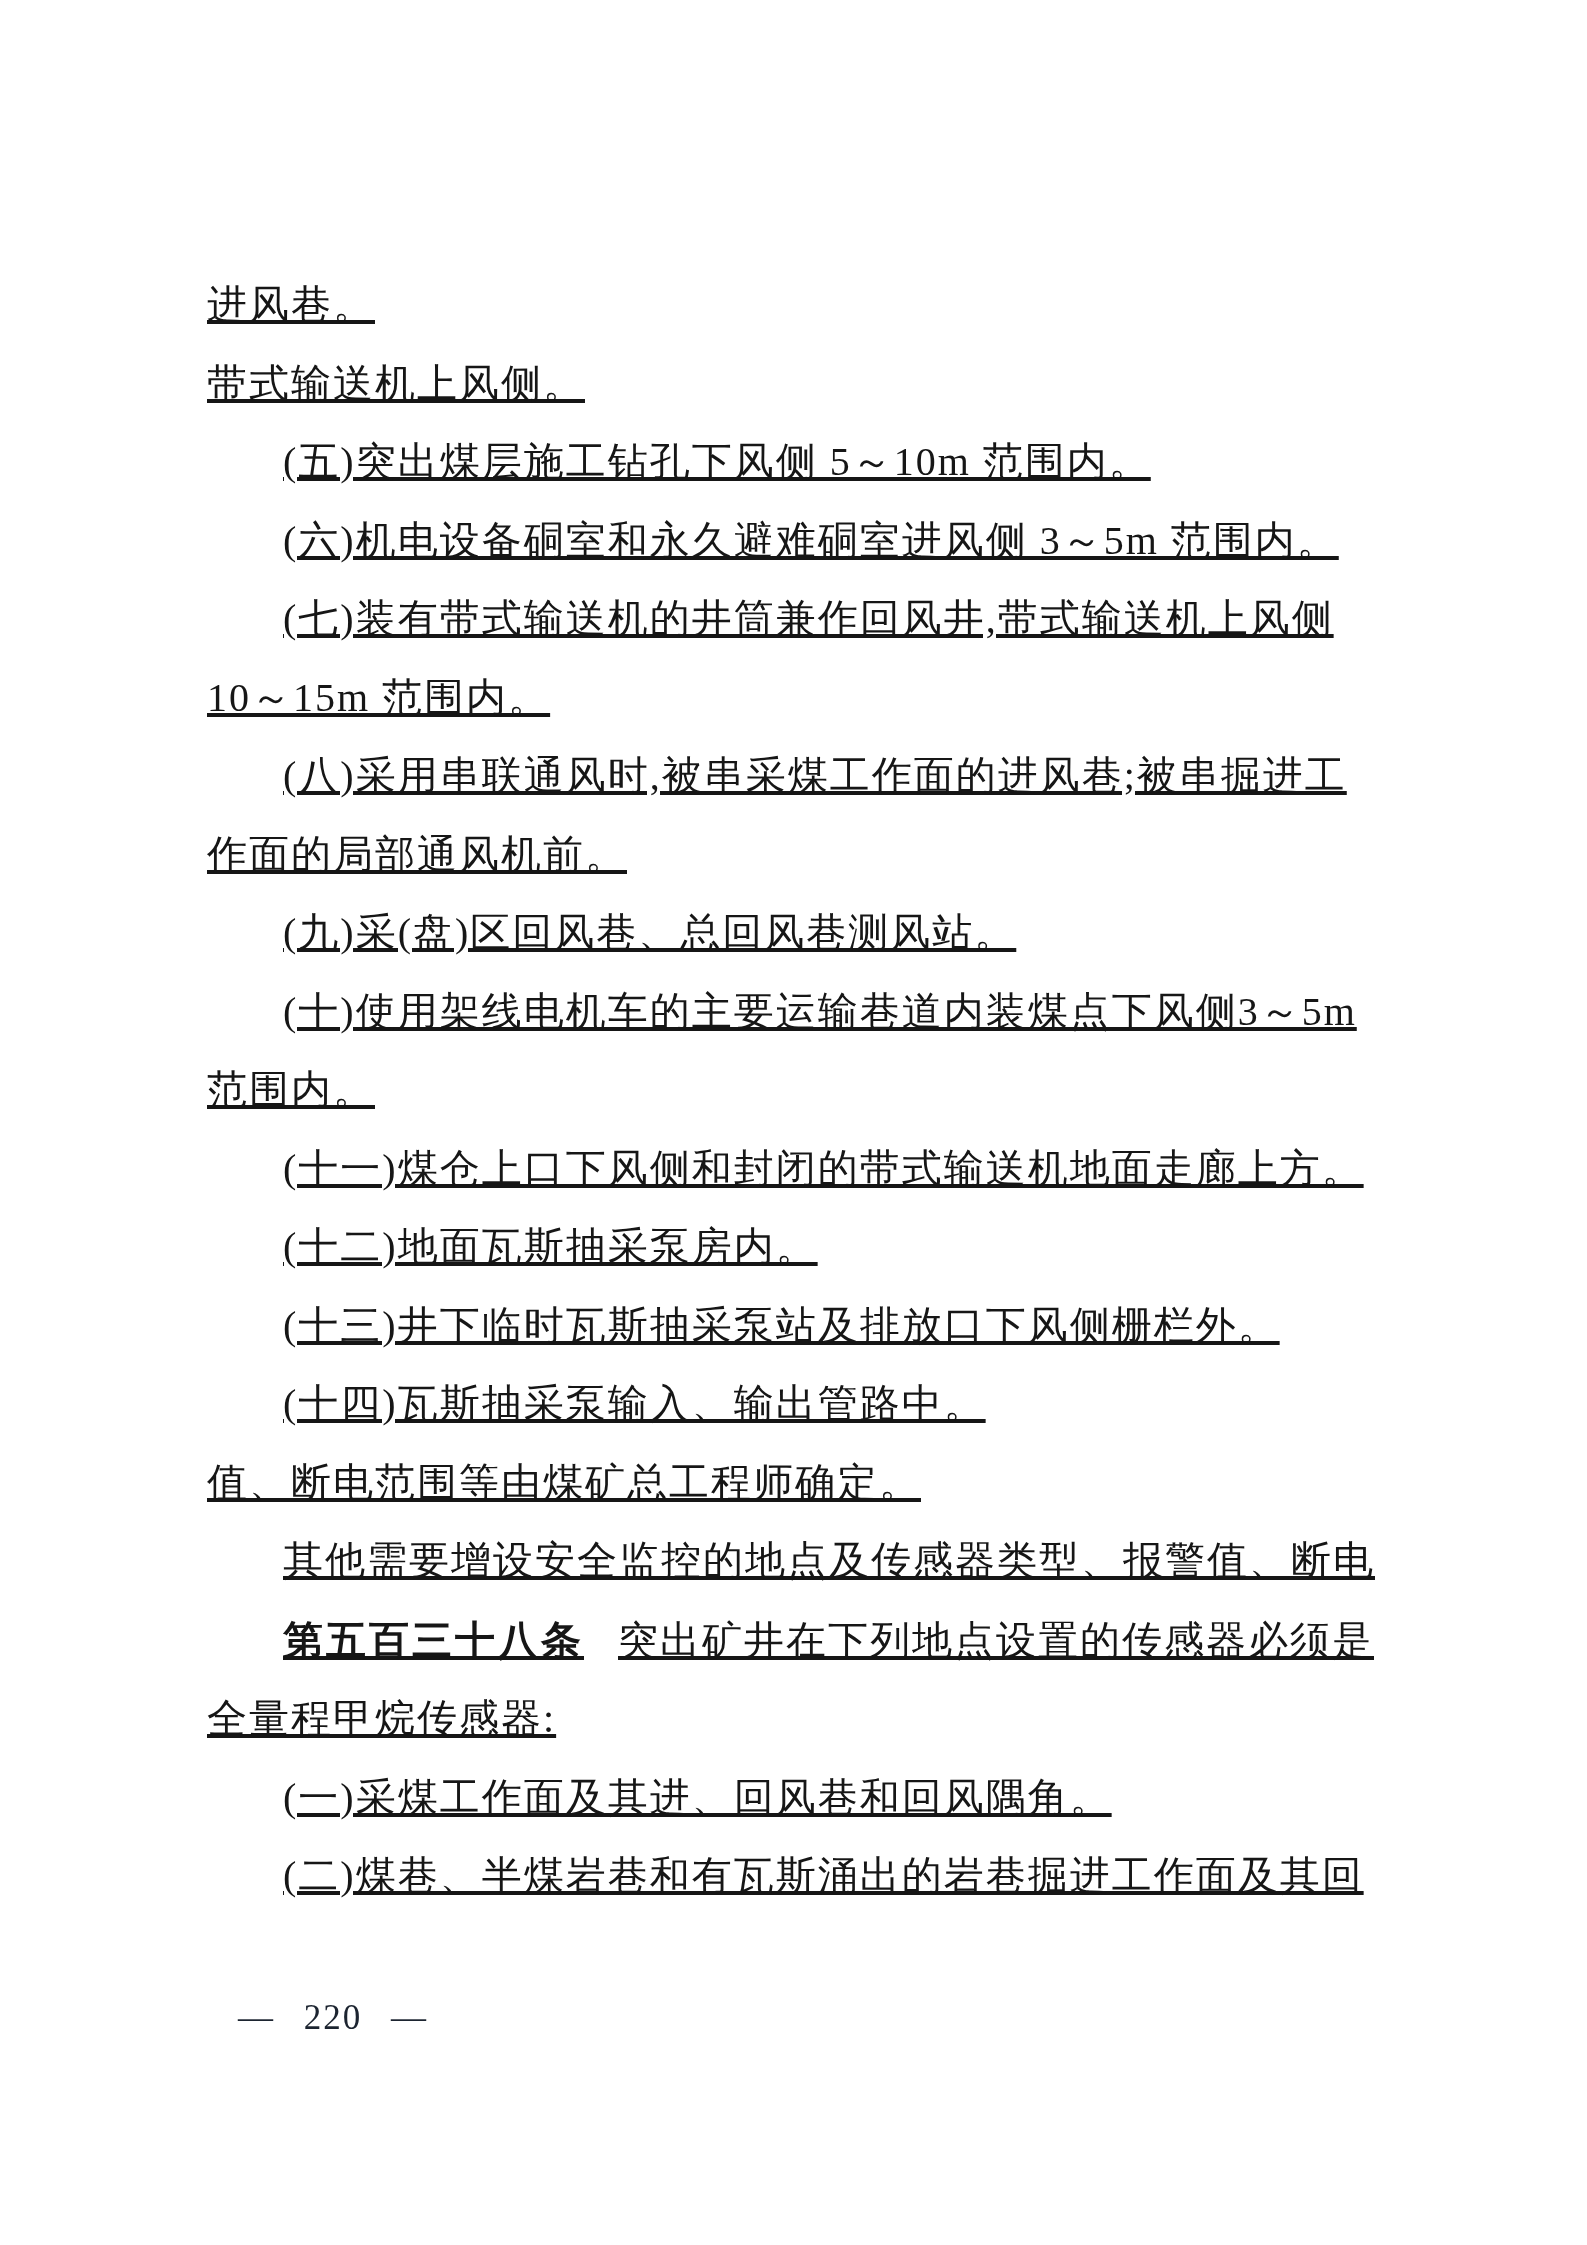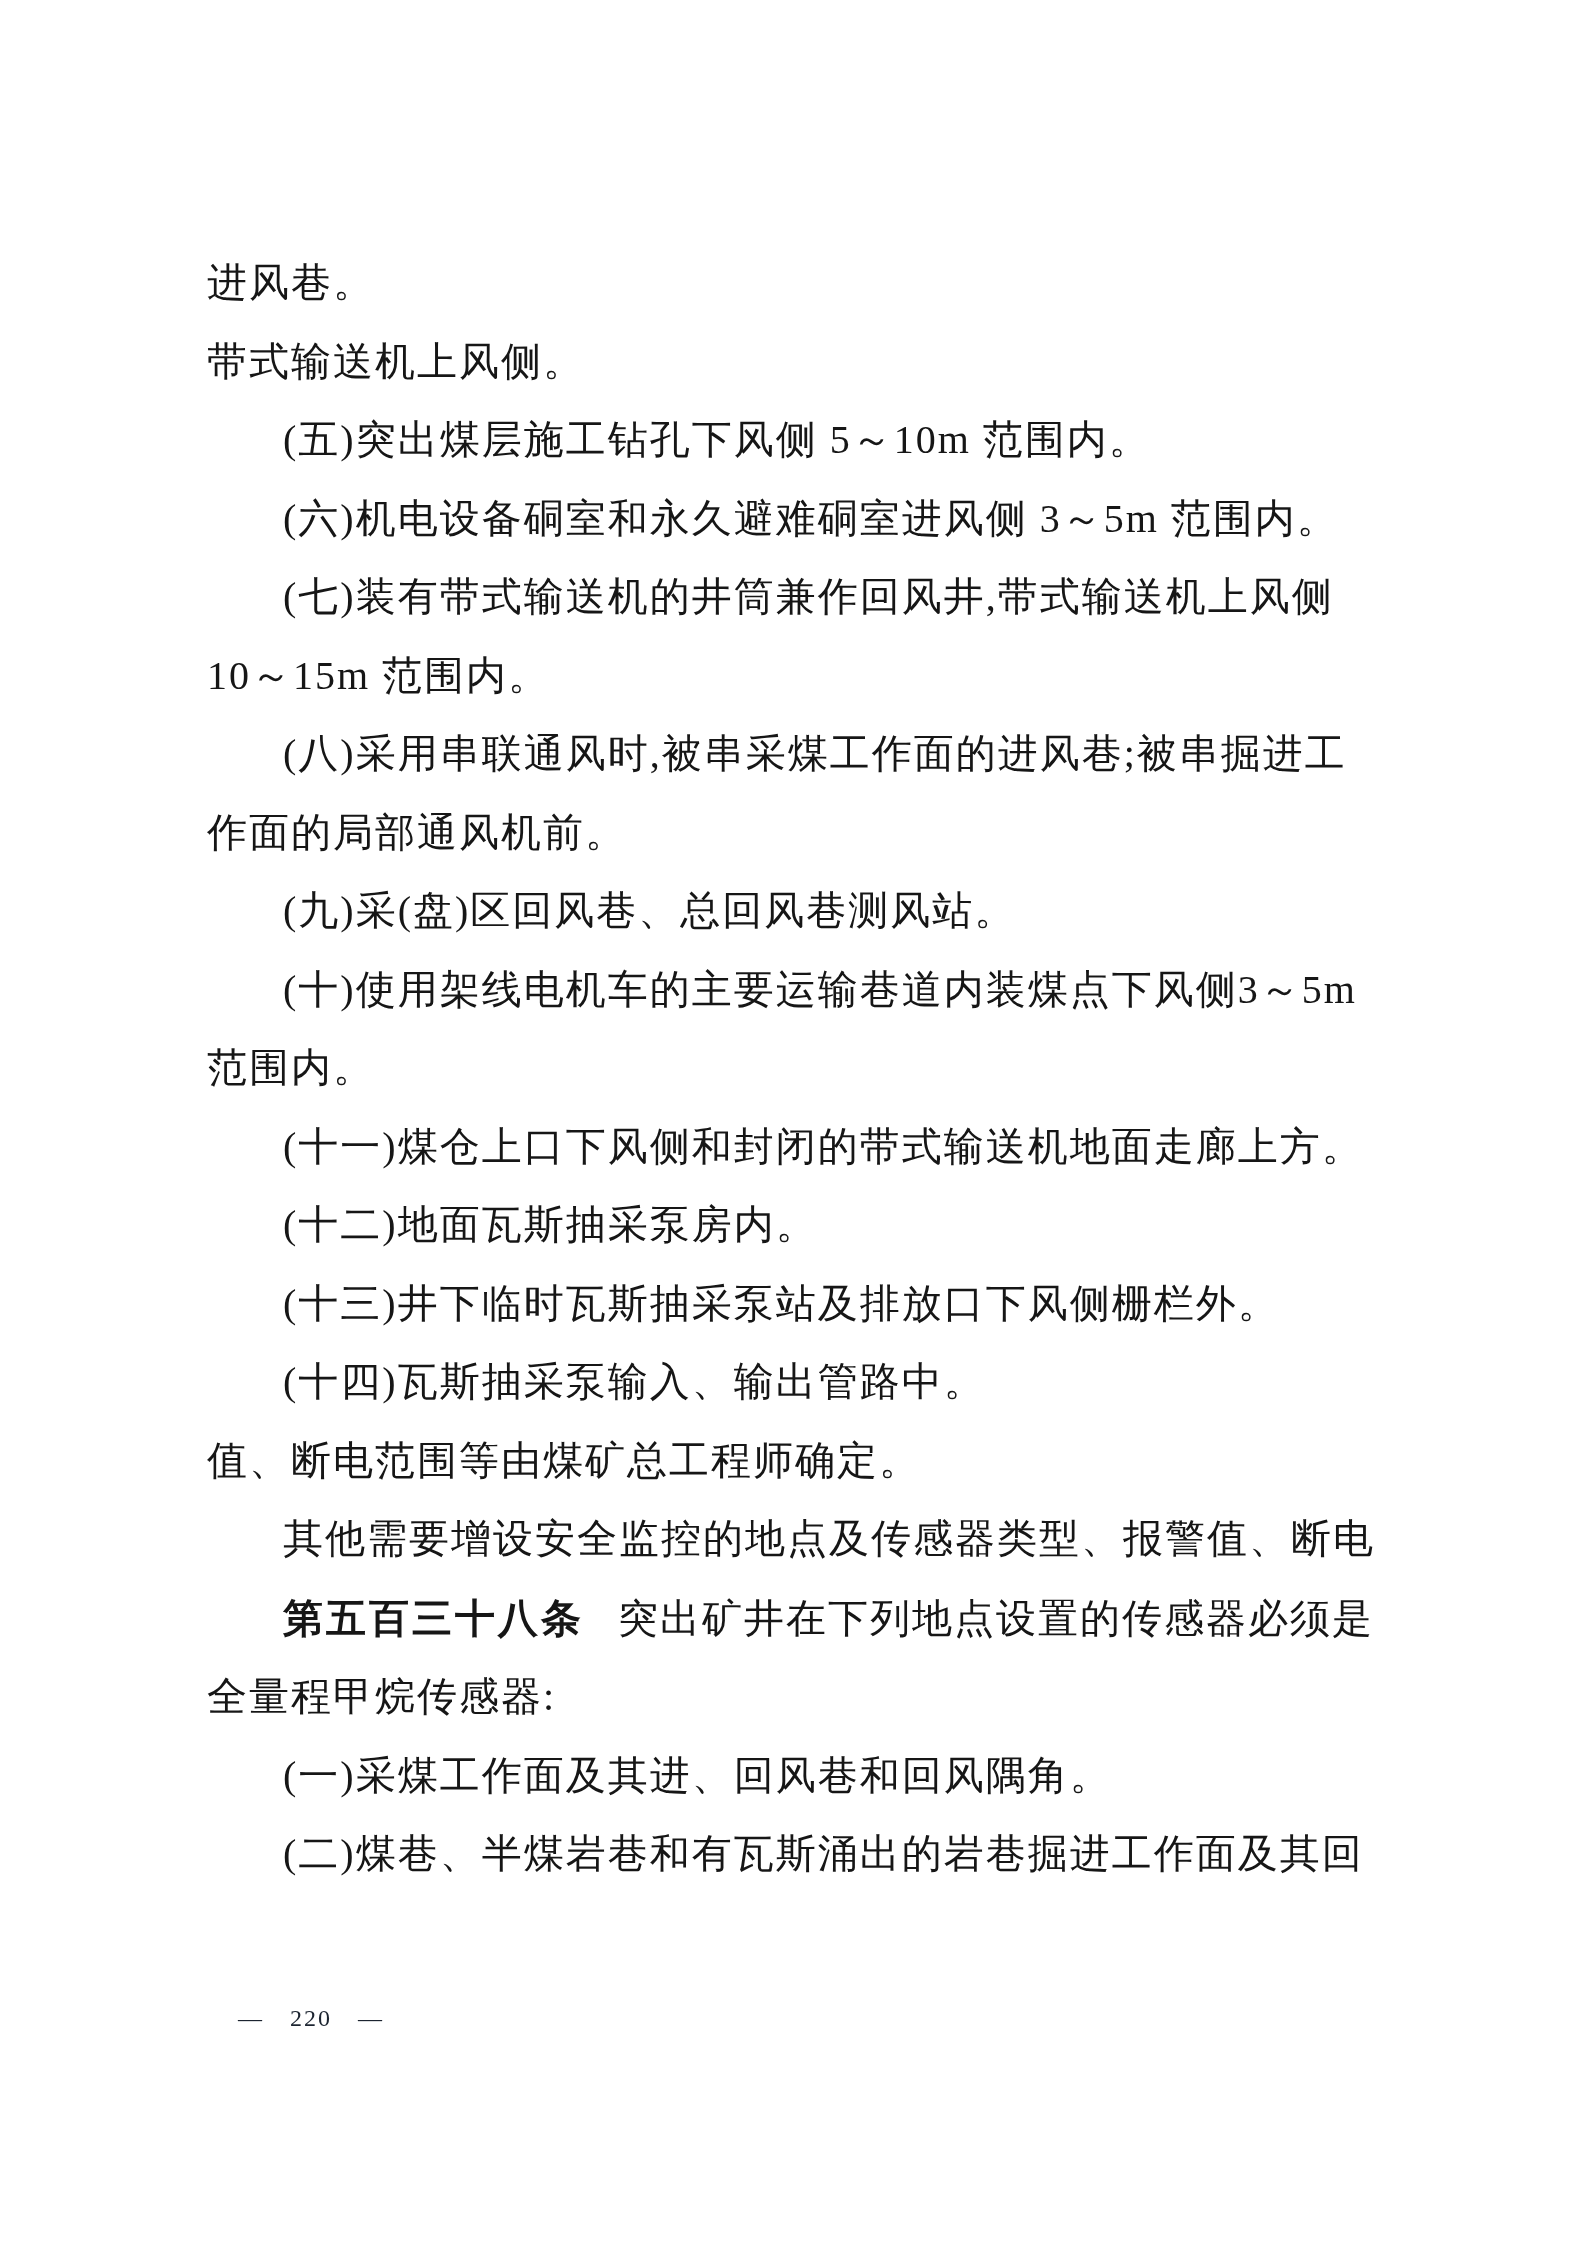--- a/index.html
+++ b/index.html
@@ -12,22 +12,23 @@
     width: 1587px;
     height: 2245px;
     background: #ffffff;
     overflow: hidden;
     color: #161616;
     font-family: "Liberation Serif", "DejaVu Serif", serif;
   }
   .content {
     position: absolute;
     left: 207px;
-    top: 244px;
+    top: 266px;
     width: 1176px;
+    text-decoration: underline;
   }
   .line {
     margin: 0;
     padding: 0;
     font-size: 40px;
     line-height: 78.5px;
     letter-spacing: 2px;
     white-space: nowrap;
     text-align: left;
     font-weight: 400;
@@ -39,21 +40,21 @@
     font-family: "Liberation Sans", "DejaVu Sans", sans-serif;
     font-weight: 700;
     margin-right: 34px;
     letter-spacing: 3px;
     margin-top: 32px;
   }
   .footer {
     position: absolute;
     left: 238px;
     top: 1998px;
-    font-size: 24px;
+    font-size: 35px;
     line-height: 40px;
     letter-spacing: 2px;
     word-spacing: 18px;
     color: #1c2430;
     font-family: "Liberation Serif", "DejaVu Serif", serif;
     text-align: right;
   }
 </style>
 </head>
 <body>

